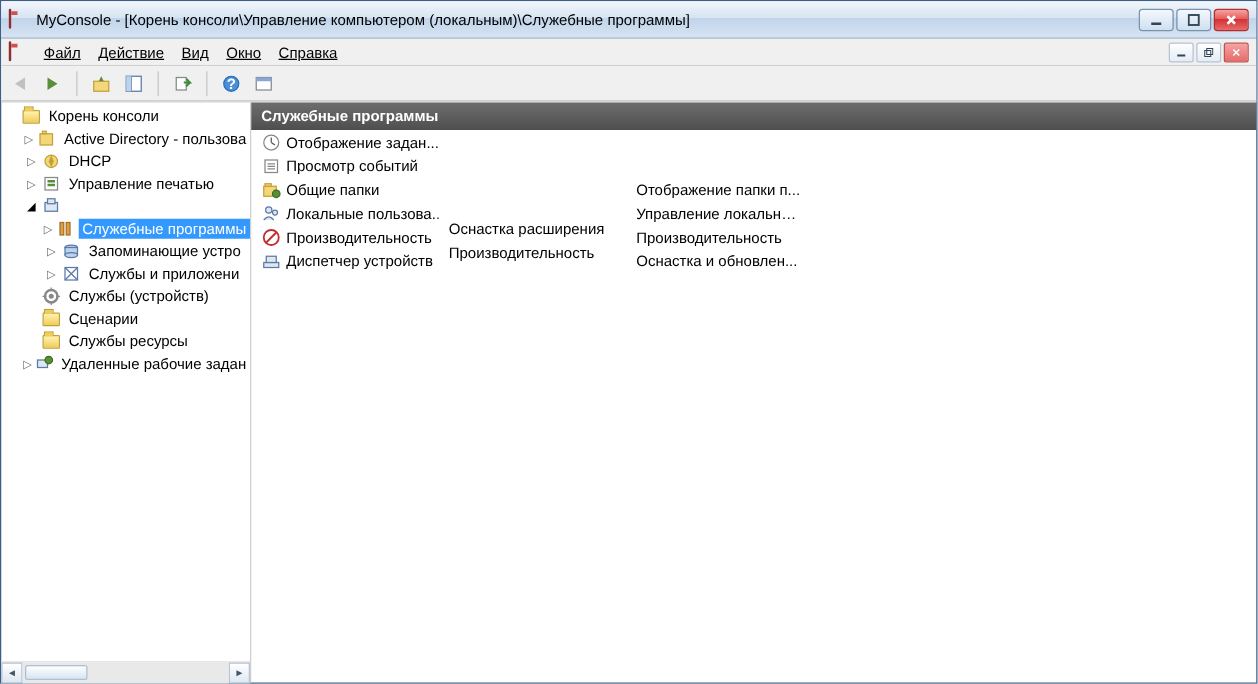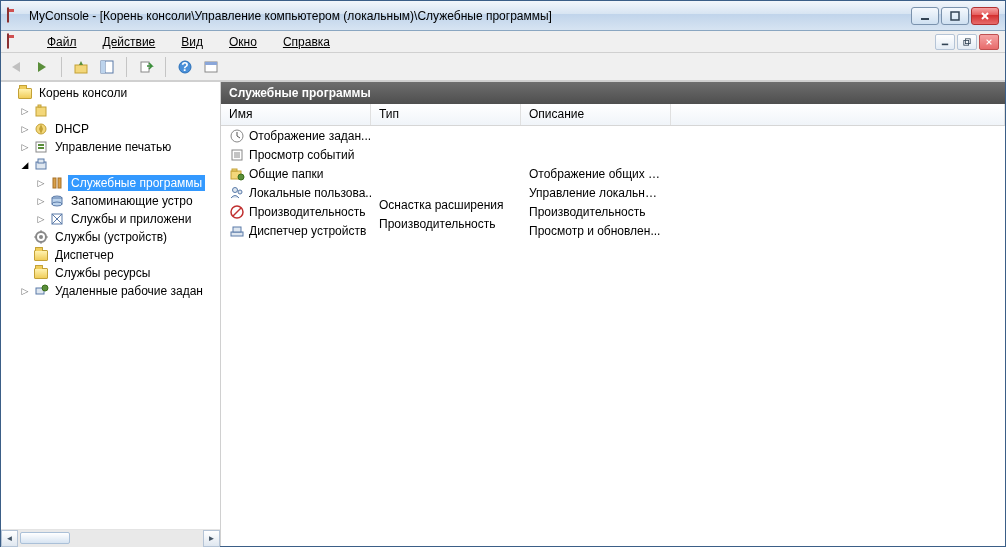--- a/index.html
+++ b/index.html
@@ -8,38 +8,38 @@
 .window { width: 1006px; height: 547px; background: #fff; border: 1px solid #3b5e87; display: flex; flex-direction: column; }
 
 .titlebar { height: 30px; background: linear-gradient(#f2f6fb,#d7e4f2 45%,#c0d4eb 46%,#d7e4f2); display: flex; align-items: center; padding: 4px 6px; border-bottom: 1px solid #8aa6c1; }
 .titlebar .app-icon { width:16px; height:16px; margin-right:6px; }
 .titlebar .title { flex: 1; color: #000; white-space: nowrap; overflow: hidden; }
 .titlebar .winbtns { display:flex; gap:2px; }
 .titlebar .winbtn { width:28px; height:18px; border:1px solid #7a92ad; border-radius:3px; background:linear-gradient(#f4f8fd,#cfe0f1); display:flex; align-items:center; justify-content:center; }
 .titlebar .winbtn.close { background:linear-gradient(#f5a3a3,#e55a5a 45%,#d43030 46%,#e76b6b); border-color:#b03030; color:#fff; font-weight:bold; }
 .titlebar .winbtn svg { width:10px; height:10px; }
 
-.menubar { height: 22px; background:#f0f0f0; border-bottom:1px solid #d0d0d0; display:flex; align-items:center; padding:0 6px; gap:14px; }
+.menubar { height: 22px; background:#f0f0f0; border-bottom:1px solid #d0d0d0; display:flex; align-items:center; padding:0 6px; gap:2px; }
 .menubar .menuitem { padding:2px 6px; }
 .menubar .menuitem u { text-decoration: underline; }
 .menubar .mdi-btns { margin-left:auto; display:flex; gap:2px; }
 .menubar .mdi-btn { width:20px; height:16px; border:1px solid #b5c4d6; border-radius:2px; background:linear-gradient(#fff,#e4ecf5); display:flex; align-items:center; justify-content:center; }
 .menubar .mdi-btn.close { background:linear-gradient(#f5a3a3,#e76b6b); border-color:#c05050; color:#fff; }
 
 .toolbar { height:28px; background:#f0f0f0; border-bottom:1px solid #d0d0d0; display:flex; align-items:center; padding:0 4px; gap:4px; }
 .toolbar .sep { width:1px; height:20px; background:#c5c5c5; margin:0 4px; }
 .tool { width:22px; height:22px; display:flex; align-items:center; justify-content:center; border:1px solid transparent; border-radius:3px; }
 .arrow-l, .arrow-r { width:0; height:0; border-top:5px solid transparent; border-bottom:5px solid transparent; }
 .arrow-l { border-right:8px solid #5a8e3a; }
 .arrow-l.off { border-right-color:#c0c0c0; }
 .arrow-r { border-left:8px solid #5a8e3a; }
 
 .content { flex:1; display:flex; border-top:1px solid #d0d0d0; min-height:0; }
 
-.tree { width:220px; border-right:1px solid #d0d0d0; display:flex; flex-direction:column; min-height:0; }
+.tree { width:200px; border-right:1px solid #d0d0d0; display:flex; flex-direction:column; min-height:0; }
 .tree-scroll { flex:1; overflow:hidden; padding-top:2px; }
 .tree-row { display:flex; align-items:center; height:18px; white-space:nowrap; padding-left:0; }
 .tree-row .exp { width:16px; height:16px; display:flex; align-items:center; justify-content:center; font-size:9px; color:#6c6c6c; cursor:default; }
 .tree-row .ticon { width:16px; height:16px; margin-right:3px; display:flex; align-items:center; justify-content:center; flex-shrink:0; }
 .tree-row .tlabel { padding:1px 3px; white-space:nowrap; }
 .tree-row.selected .tlabel { background:#3399ff; color:#fff; }
 .tree-row.d0 { padding-left:0; }
 .tree-row.d1 { padding-left:16px; }
 .tree-row.d2 { padding-left:32px; }
 .tree-hscroll { height:17px; border-top:1px solid #e4e4e4; display:flex; align-items:center; background:#f0f0f0; }
@@ -180,20 +180,21 @@
         </div>
         <div id="tree-items">
             <div class="tree-row d1">
               <span class="exp">▷</span>
               <span class="ticon">
                 <svg width="16" height="16">
                   <rect x="3" y="4" width="10" height="9" fill="#f3d77a" stroke="#c3a136"></rect>
                   <rect x="5" y="2" width="3" height="2" fill="#f3d77a" stroke="#c3a136"></rect>
                 </svg>
               </span>
+              <span class="tlabel">Active Directory - пользова</span>
             </div>
             <div class="tree-row d1">
               <span class="exp">▷</span>
               <span class="ticon">
                 <svg width="16" height="16">
                   <circle cx="8" cy="8" r="5" fill="#f3d77a" stroke="#c3a136"></circle>
                   <path d="M8 3 L10 8 L8 13 L6 8 Z" fill="#c3a136"></path>
                 </svg>
               </span>
               <span class="tlabel">DHCP</span>
@@ -261,21 +262,21 @@
                   <line x1="12" y1="8" x2="15" y2="8" stroke="#888"></line>
                 </svg>
               </span>
               <span class="tlabel">Службы (устройств)</span>
             </div>
             <div class="tree-row d1">
               <span class="exp"></span>
               <span class="ticon">
                 <span class="ico-folder"></span>
               </span>
-              <span class="tlabel">Диспетчер</span>
+              <span class="tlabel">Сценарии</span>
             </div>
             <div class="tree-row d1">
               <span class="exp"></span>
               <span class="ticon">
                 <span class="ico-folder"></span>
               </span>
               <span class="tlabel">Службы ресурсы</span>
             </div>
             <div class="tree-row d1">
               <span class="exp">▷</span>
@@ -293,26 +294,20 @@
         <div class="sbtn">◄</div>
         <div class="strack">
             <div class="sthumb"></div>
           </div>
         <div class="sbtn">►</div>
       </div>
     </div>
 
     <div class="main">
       <div class="main-header">Служебные программы</div>
-      <div class="list-header">
-        <div class="col col-name">Имя</div>
-        <div class="col col-type">Тип</div>
-        <div class="col col-desc">Описание</div>
-        <div class="col col-rest"></div>
-      </div>
       <div class="list-body" id="list-body">
           <div class="list-row">
             <div class="cell cell-name">
               <span class="ricon">
                 <svg width="16" height="16">
                   <circle cx="8" cy="8" r="6" fill="#fff" stroke="#888"></circle>
                   <line x1="8" y1="8" x2="8" y2="4" stroke="#555"></line>
                   <line x1="8" y1="8" x2="11" y2="10" stroke="#555"></line>
                 </svg>
               </span>
@@ -341,21 +336,21 @@
               <span class="ricon">
                 <svg width="16" height="16">
                   <rect x="2" y="5" width="10" height="8" fill="#f3d77a" stroke="#c3a136"></rect>
                   <rect x="3" y="3" width="5" height="2" fill="#f3d77a" stroke="#c3a136"></rect>
                   <circle cx="12" cy="11" r="3" fill="#5a8e3a" stroke="#3a6e1a"></circle>
                 </svg>
               </span>
               <span>Общие папки</span>
             </div>
             <div class="cell cell-type"></div>
-            <div class="cell cell-desc">Отображение общих п...</div>
+            <div class="cell cell-desc">Отображение папки п...</div>
           </div>
           <div class="list-row">
             <div class="cell cell-name">
               <span class="ricon">
                 <svg width="16" height="16">
                   <circle cx="6" cy="5" r="2.5" fill="#dfe7f0" stroke="#5a7aa8"></circle>
                   <path d="M2 13 Q6 8 10 13" fill="#dfe7f0" stroke="#5a7aa8"></path>
                   <circle cx="11" cy="7" r="2" fill="#dfe7f0" stroke="#5a7aa8"></circle>
                 </svg>
               </span>
@@ -381,20 +376,20 @@
             <div class="cell cell-name">
               <span class="ricon">
                 <svg width="16" height="16">
                   <rect x="2" y="9" width="12" height="4" fill="#dfe7f0" stroke="#5a7aa8"></rect>
                   <rect x="4" y="4" width="8" height="5" fill="#dfe7f0" stroke="#5a7aa8"></rect>
                 </svg>
               </span>
               <span>Диспетчер устройств</span>
             </div>
             <div class="cell cell-type"></div>
-            <div class="cell cell-desc">Просмотр и обновлен...</div>
+            <div class="cell cell-desc">Оснастка и обновлен...</div>
           </div>
         </div>
     </div>
 
   </div>
 
 </div>
 
 </body></html>

